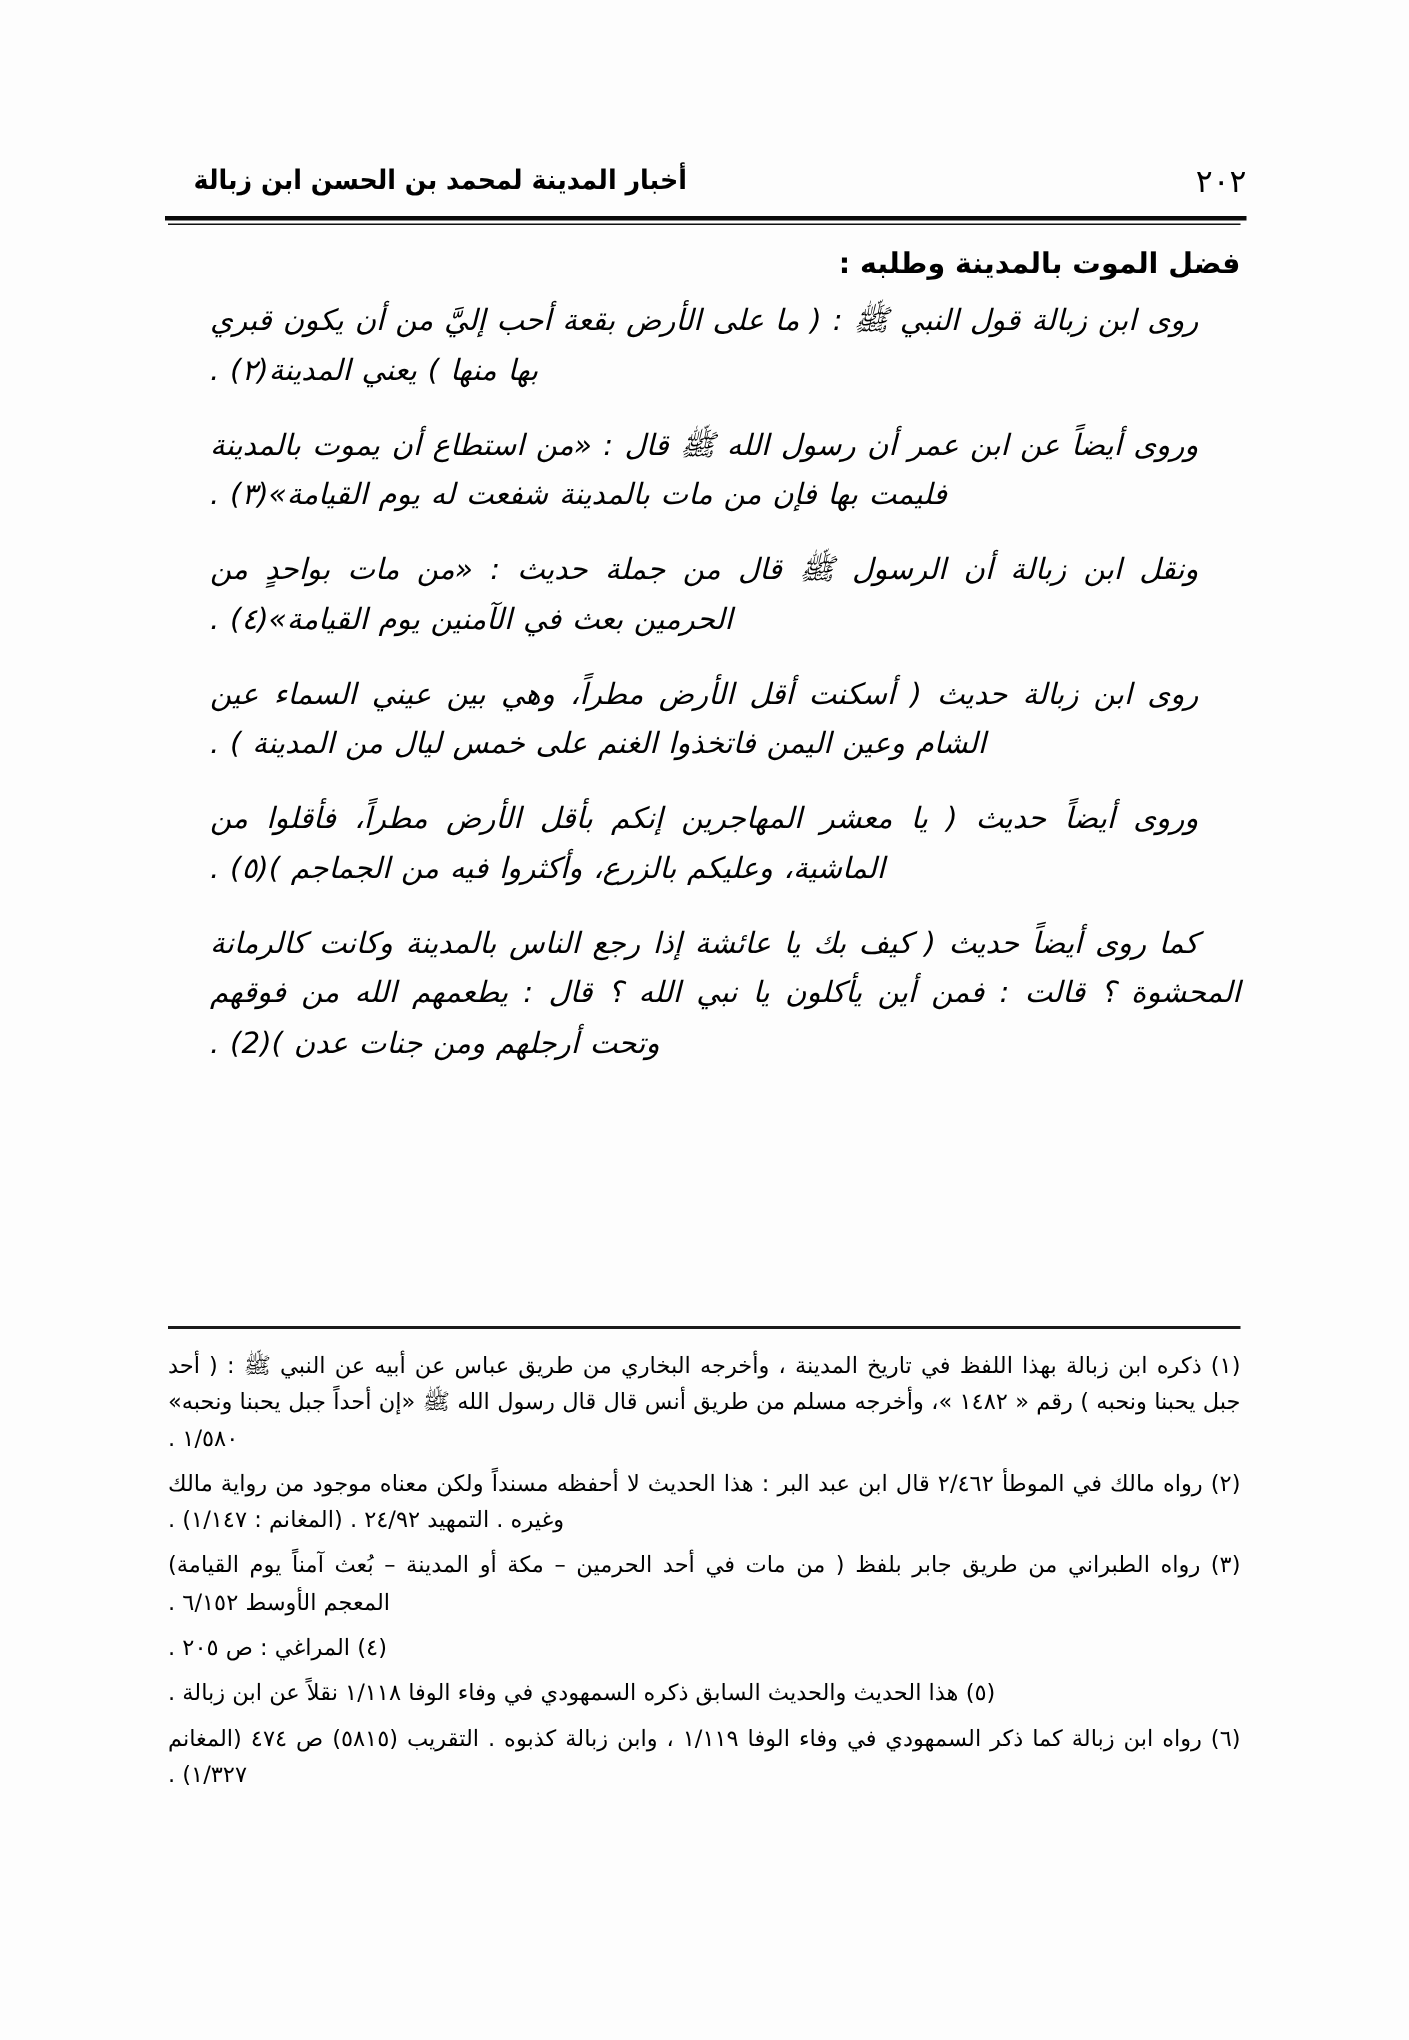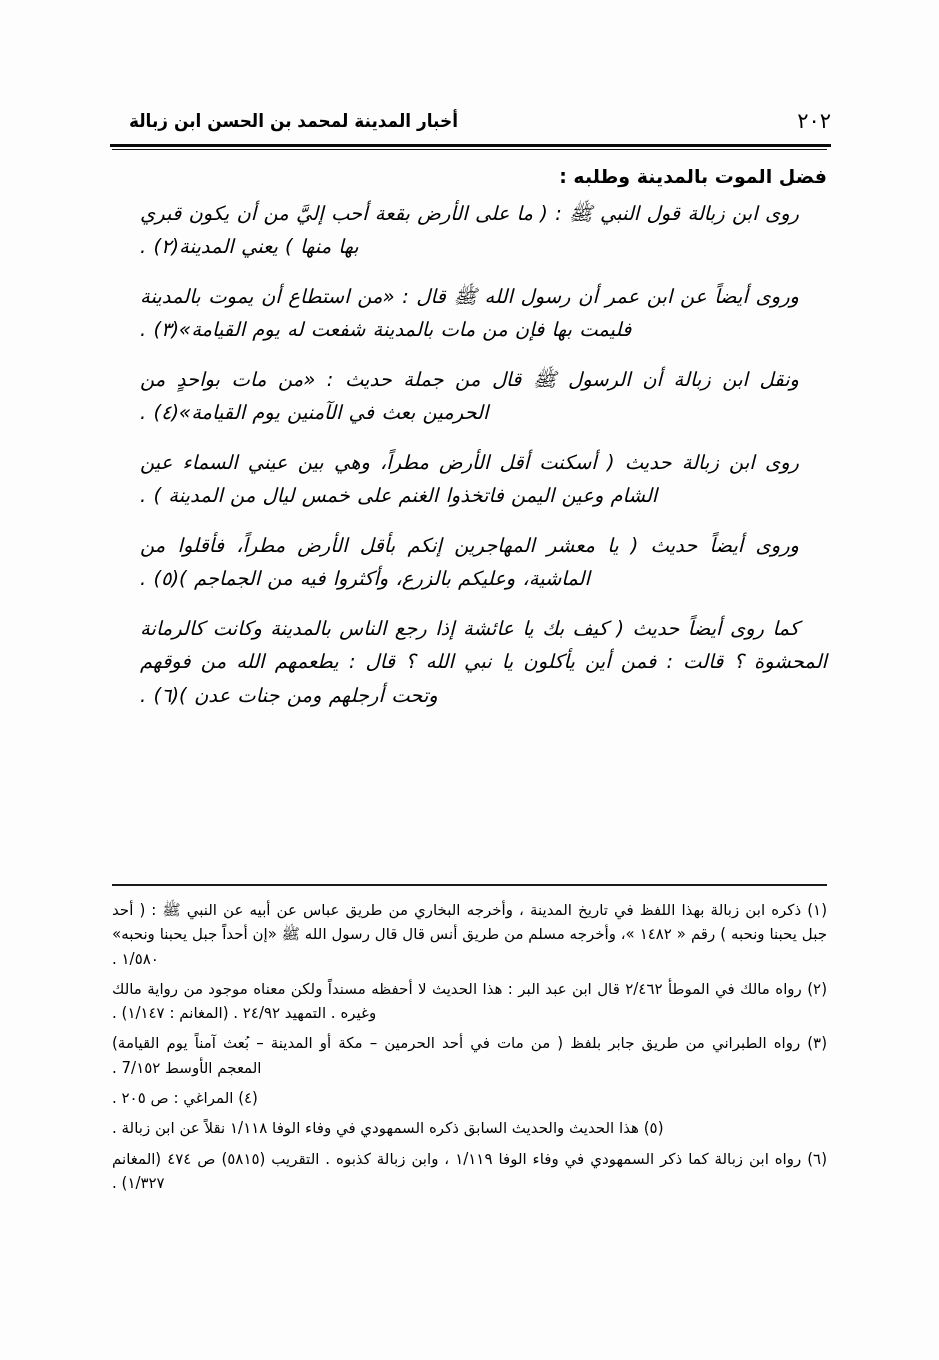--- a/index.html
+++ b/index.html
@@ -145,28 +145,28 @@
 
     <h2 class="section-heading">فضل الموت بالمدينة وطلبه :</h2>
 
     <p class="para">روى ابن زبالة قول النبي ﷺ : ( ما على الأرض بقعة أحب إليَّ من أن يكون قبري بها منها ) يعني المدينة‏(٢) .</p>
     <p class="para">وروى أيضاً عن ابن عمر أن رسول الله ﷺ قال : «من استطاع أن يموت بالمدينة فليمت بها فإن من مات بالمدينة شفعت له يوم القيامة»‏(٣) .</p>
     <p class="para">ونقل ابن زبالة أن الرسول ﷺ قال من جملة حديث : «من مات بواحدٍ من الحرمين بعث في الآمنين يوم القيامة»‏(٤) .</p>
 
 
     <p class="para">روى ابن زبالة حديث ( أسكنت أقل الأرض مطراً، وهي بين عيني السماء عين الشام وعين اليمن فاتخذوا الغنم على خمس ليال من المدينة ) .</p>
     <p class="para">وروى أيضاً حديث ( يا معشر المهاجرين إنكم بأقل الأرض مطراً، فأقلوا من الماشية، وعليكم بالزرع، وأكثروا فيه من الجماجم )‏(٥) .</p>
-    <p class="para">كما روى أيضاً حديث ( كيف بك يا عائشة إذا رجع الناس بالمدينة وكانت كالرمانة المحشوة ؟ قالت : فمن أين يأكلون يا نبي الله ؟ قال : يطعمهم الله من فوقهم وتحت أرجلهم ومن جنات عدن )‏(٦) .</p>
+    <p class="para">كما روى أيضاً حديث ( كيف بك يا عائشة إذا رجع الناس بالمدينة وكانت كالرمانة المحشوة ؟ قالت : فمن أين يأكلون يا نبي الله ؟ قال : يطعمهم الله من فوقهم وتحت أرجلهم ومن جنات عدن )‏(2) .</p>
 
   </div>
 
   <div class="fn-rule"></div>
 
   <div class="footnotes">
     <p class="fn">(١) ذكره ابن زبالة بهذا اللفظ في تاريخ المدينة ، وأخرجه البخاري من طريق عباس عن أبيه عن النبي ﷺ : ( أحد جبل يحبنا ونحبه ) رقم « ١٤٨٢ »، وأخرجه مسلم من طريق أنس قال قال رسول الله ﷺ «إن أحداً جبل يحبنا ونحبه» ١/٥٨٠ .</p>
     <p class="fn">(٢) رواه مالك في الموطأ ٢/٤٦٢ قال ابن عبد البر : هذا الحديث لا أحفظه مسنداً ولكن معناه موجود من رواية مالك وغيره . التمهيد ٢٤/٩٢ . (المغانم : ١/١٤٧) .</p>
-    <p class="fn">(٣) رواه الطبراني من طريق جابر بلفظ ( من مات في أحد الحرمين – مكة أو المدينة – بُعث آمناً يوم القيامة) المعجم الأوسط 7/١٥٢ .</p>
+    <p class="fn">(٣) رواه الطبراني من طريق جابر بلفظ ( من مات في أحد الحرمين – مكة أو المدينة – بُعث آمناً يوم القيامة) المعجم الأوسط ٦/١٥٢ .</p>
     <p class="fn short">(٤) المراغي : ص ٢٠٥ .</p>
     <p class="fn">(٥) هذا الحديث والحديث السابق ذكره السمهودي في وفاء الوفا ١/١١٨ نقلاً عن ابن زبالة .</p>
     <p class="fn">(٦) رواه ابن زبالة كما ذكر السمهودي في وفاء الوفا ١/١١٩ ، وابن زبالة كذبوه . التقريب (٥٨١٥) ص ٤٧٤ (المغانم ١/٣٢٧) .</p>
   </div>
 
 </div>
 
 </body></html>

